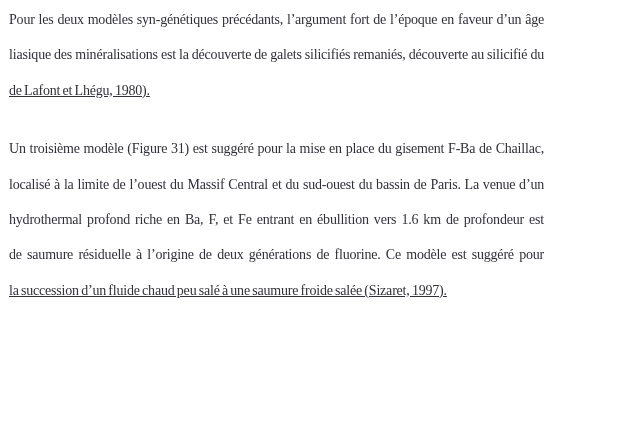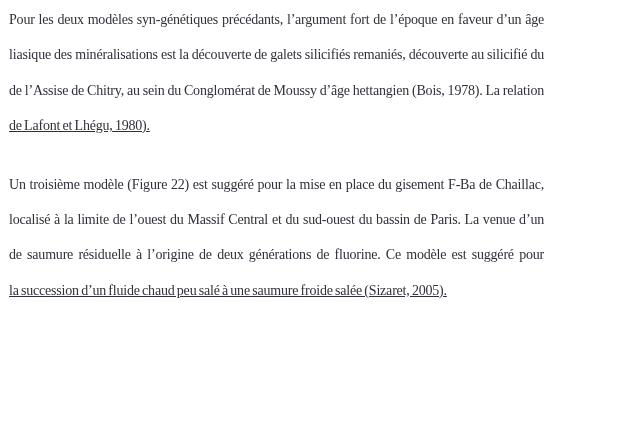--- a/index.html
+++ b/index.html
@@ -43,24 +43,24 @@
   }
 </style>
 </head>
 <body>
 
 <div class="page">
 
   <p class="para">
     <span class="line" style="display:block">Pour les deux modèles syn-génétiques précédants, l’argument fort de l’époque en faveur d’un âge</span>
     <span class="line" style="display:block">liasique des minéralisations est la découverte de galets silicifiés remaniés, découverte au silicifié du Trias</span>
-    <span class="line" style="display:block">de l’Assise de Chitry, au sein du Conglomérat de Moussy d’âge hettangien (Bois, 1978). La relation</span>
     <span class="line last" style="display:block">de Lafont et Lhégu, 1980).</span>
   </p>
 
   <p class="para">
-    <span class="line" style="display:block">Un troisième modèle (Figure 22) est suggéré pour la mise en place du gisement F-Ba de Chaillac,</span>
+    <span class="line" style="display:block">Un troisième modèle (Figure 31) est suggéré pour la mise en place du gisement F-Ba de Chaillac,</span>
     <span class="line" style="display:block">localisé à la limite de l’ouest du Massif Central et du sud-ouest du bassin de Paris. La venue d’un fluide</span>
+    <span class="line" style="display:block">hydrothermal profond riche en Ba, F, et Fe entrant en ébullition vers 1.6 km de profondeur est</span>
     <span class="line" style="display:block">de saumure résiduelle à l’origine de deux générations de fluorine. Ce modèle est suggéré pour expliquer</span>
-    <span class="line last" style="display:block">la succession d’un fluide chaud peu salé à une saumure froide salée (Sizaret, 2005).</span>
+    <span class="line last" style="display:block">la succession d’un fluide chaud peu salé à une saumure froide salée (Sizaret, 1997).</span>
   </p>
 
 </div>
 
 </body></html>

